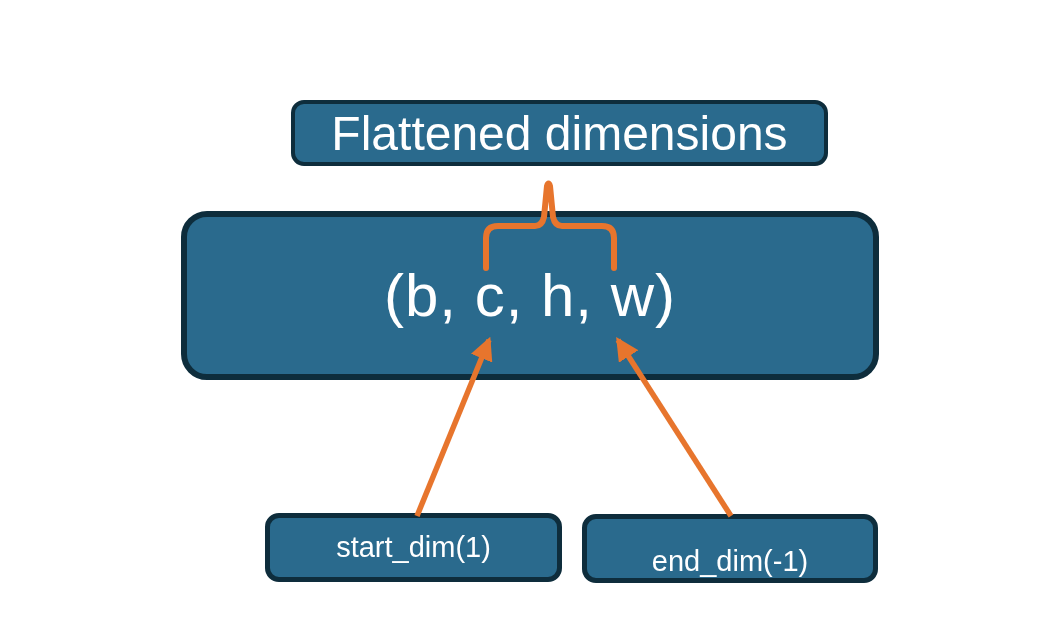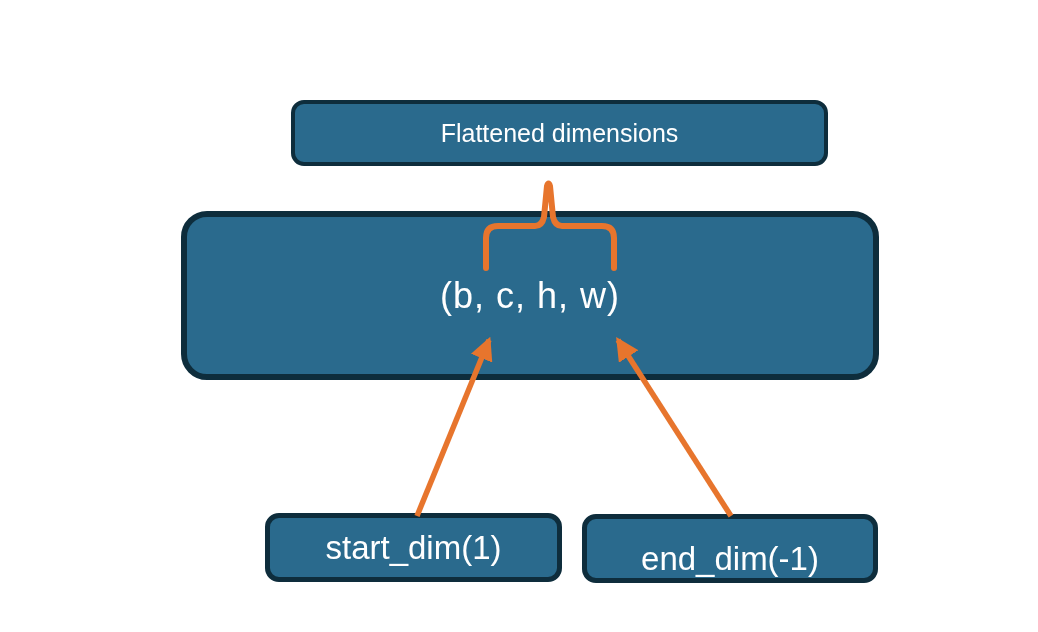--- a/index.html
+++ b/index.html
@@ -27,35 +27,35 @@
     color: var(--text);
     display: flex;
     align-items: center;
     justify-content: center;
     white-space: nowrap;
   }
   .top-box {
     left: 291px; top: 100px;
     width: 537px; height: 66px;
     border-radius: 13px;
-    font-size: 25px;
+    font-size: 48px;
   }
   .big-box {
     left: 181px; top: 211px;
     width: 698px; height: 169px;
     border-radius: 26px;
     border-width: 6px;
-    font-size: 36px;
+    font-size: 60px;
     padding-top: 0;
     letter-spacing: 1px;
   }
   .small-box {
     border-radius: 14px;
     border-width: 5px;
-    font-size: 33px;
+    font-size: 29px;
   }
   .start-box { left: 265px; top: 513px; width: 297px; height: 69px; }
   .end-box   { left: 582px; top: 514px; width: 296px; height: 69px; align-items: flex-end; }
   .connectors {
     position: absolute;
     left: 0; top: 0;
     width: 1038px; height: 632px;
     pointer-events: none;
   }
   .connectors .stroke { stroke: var(--accent); fill: none; }

